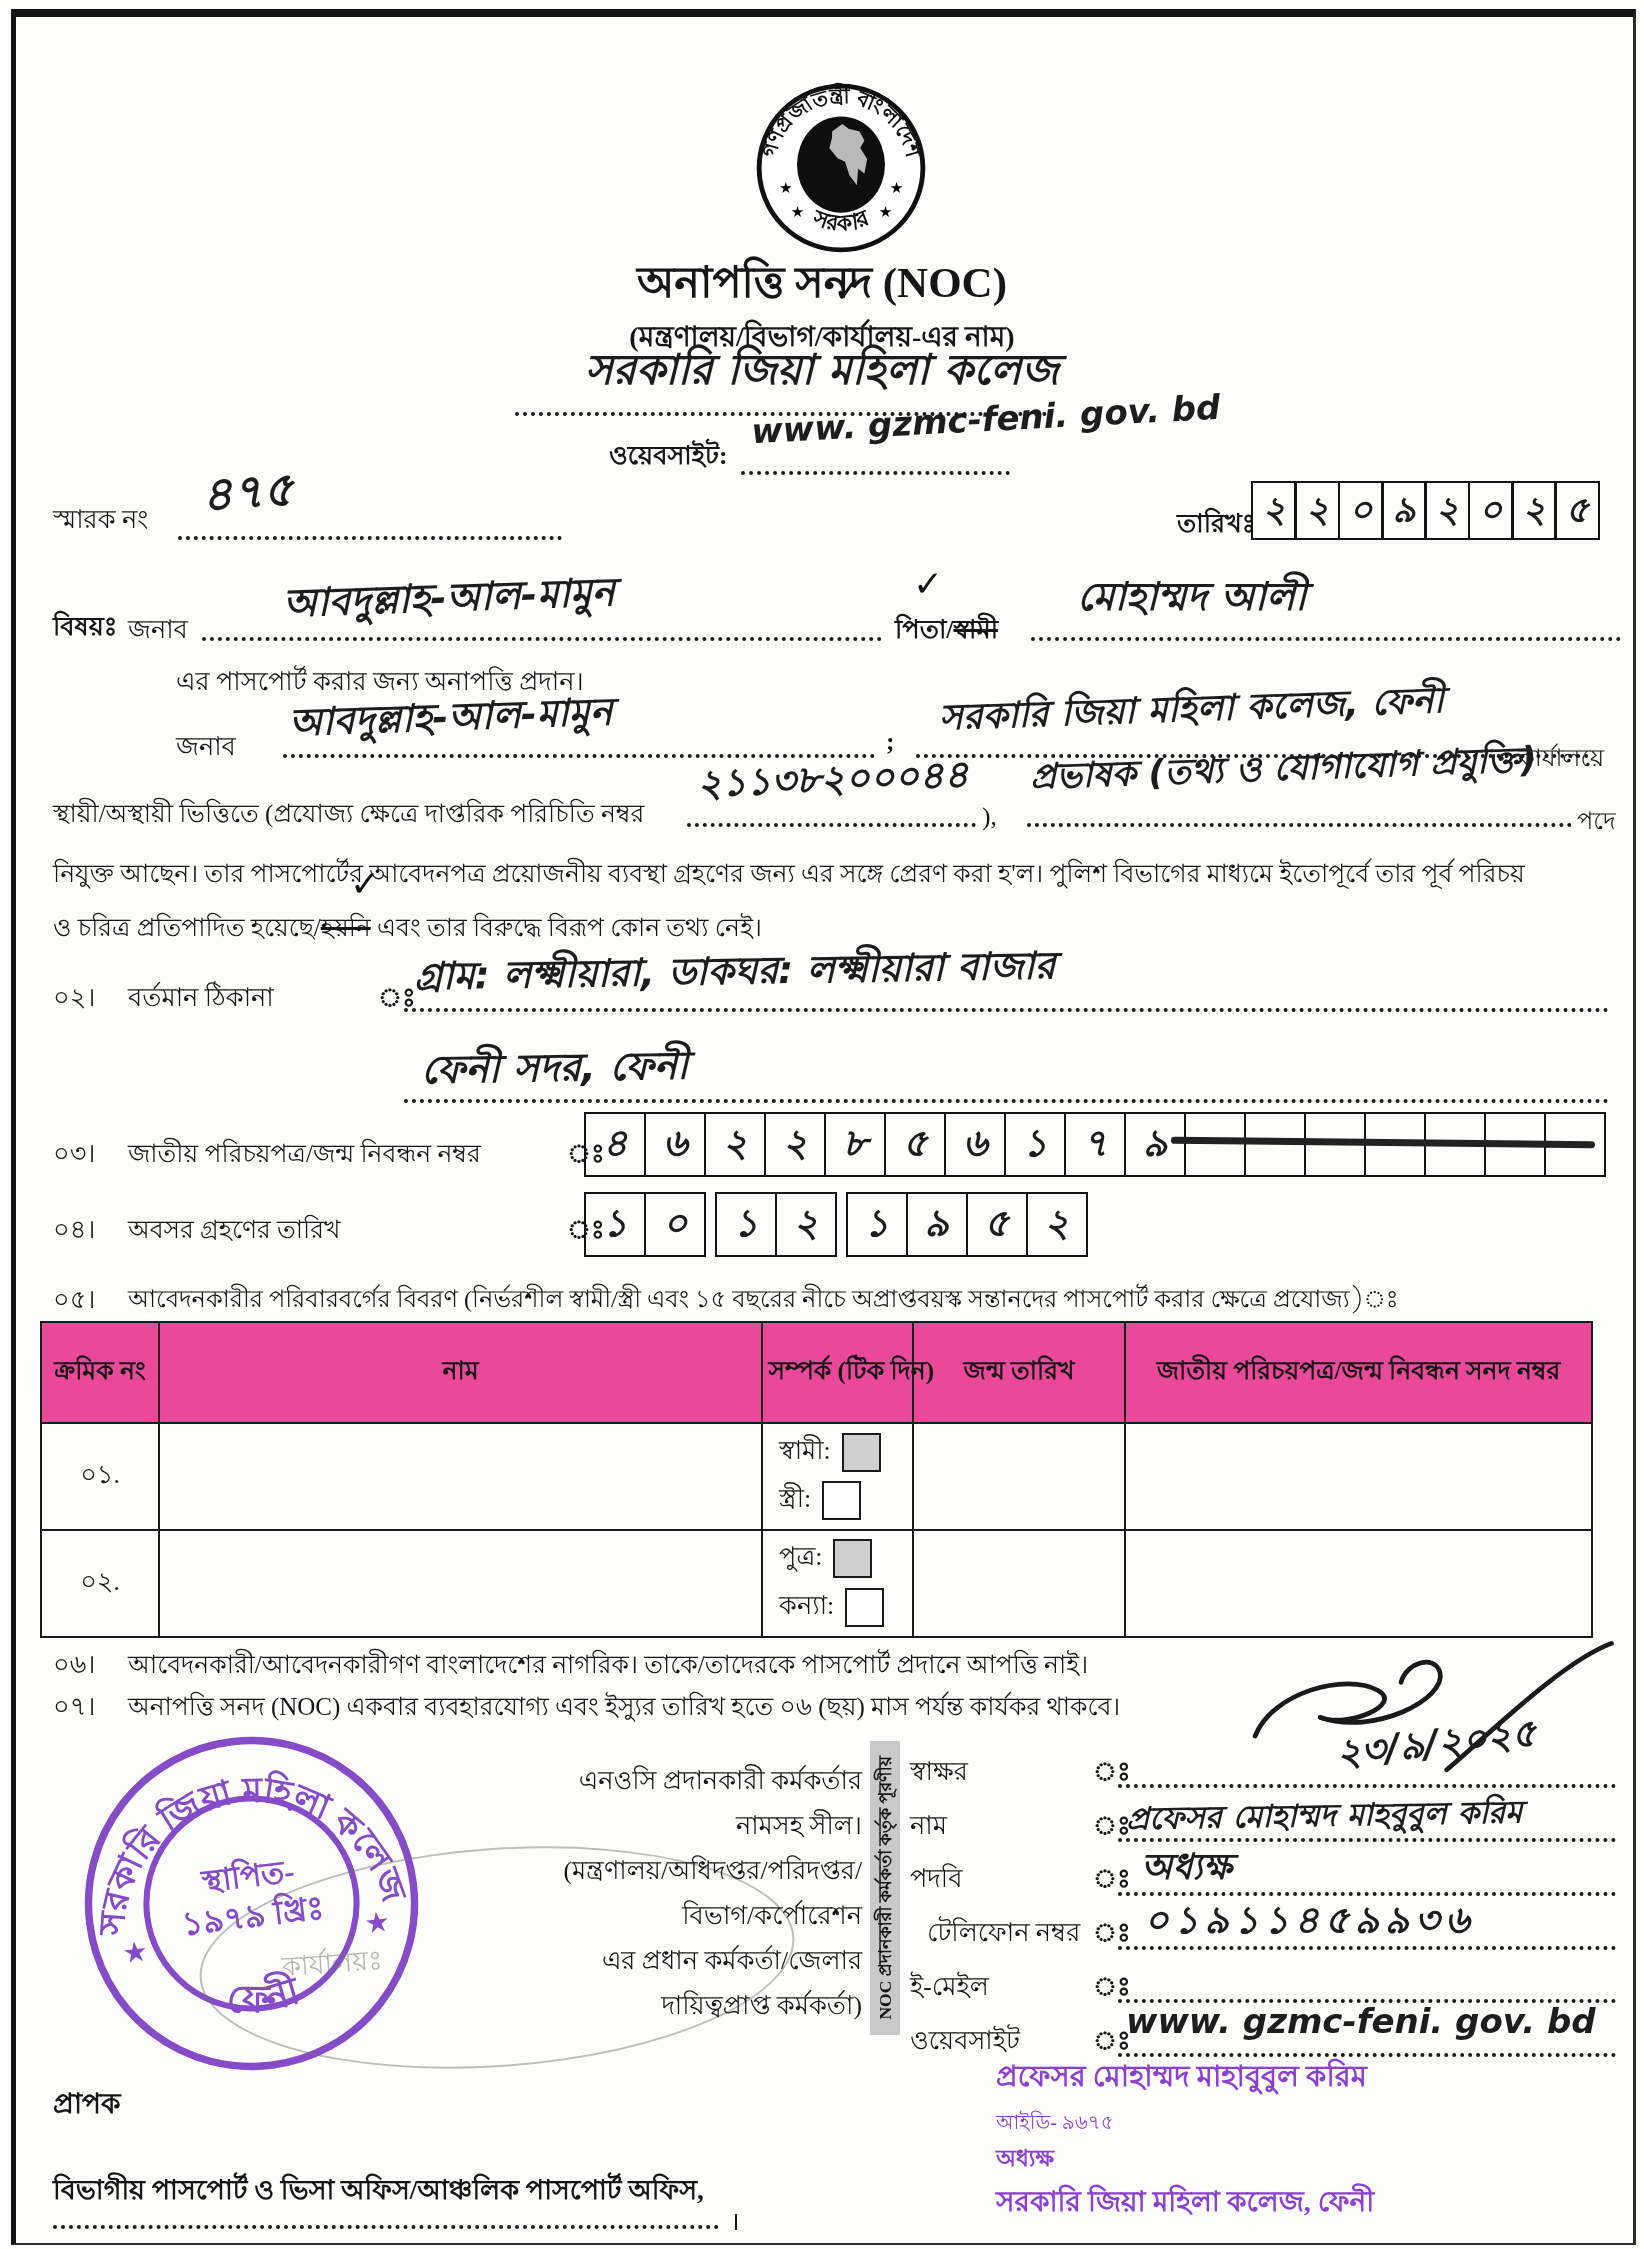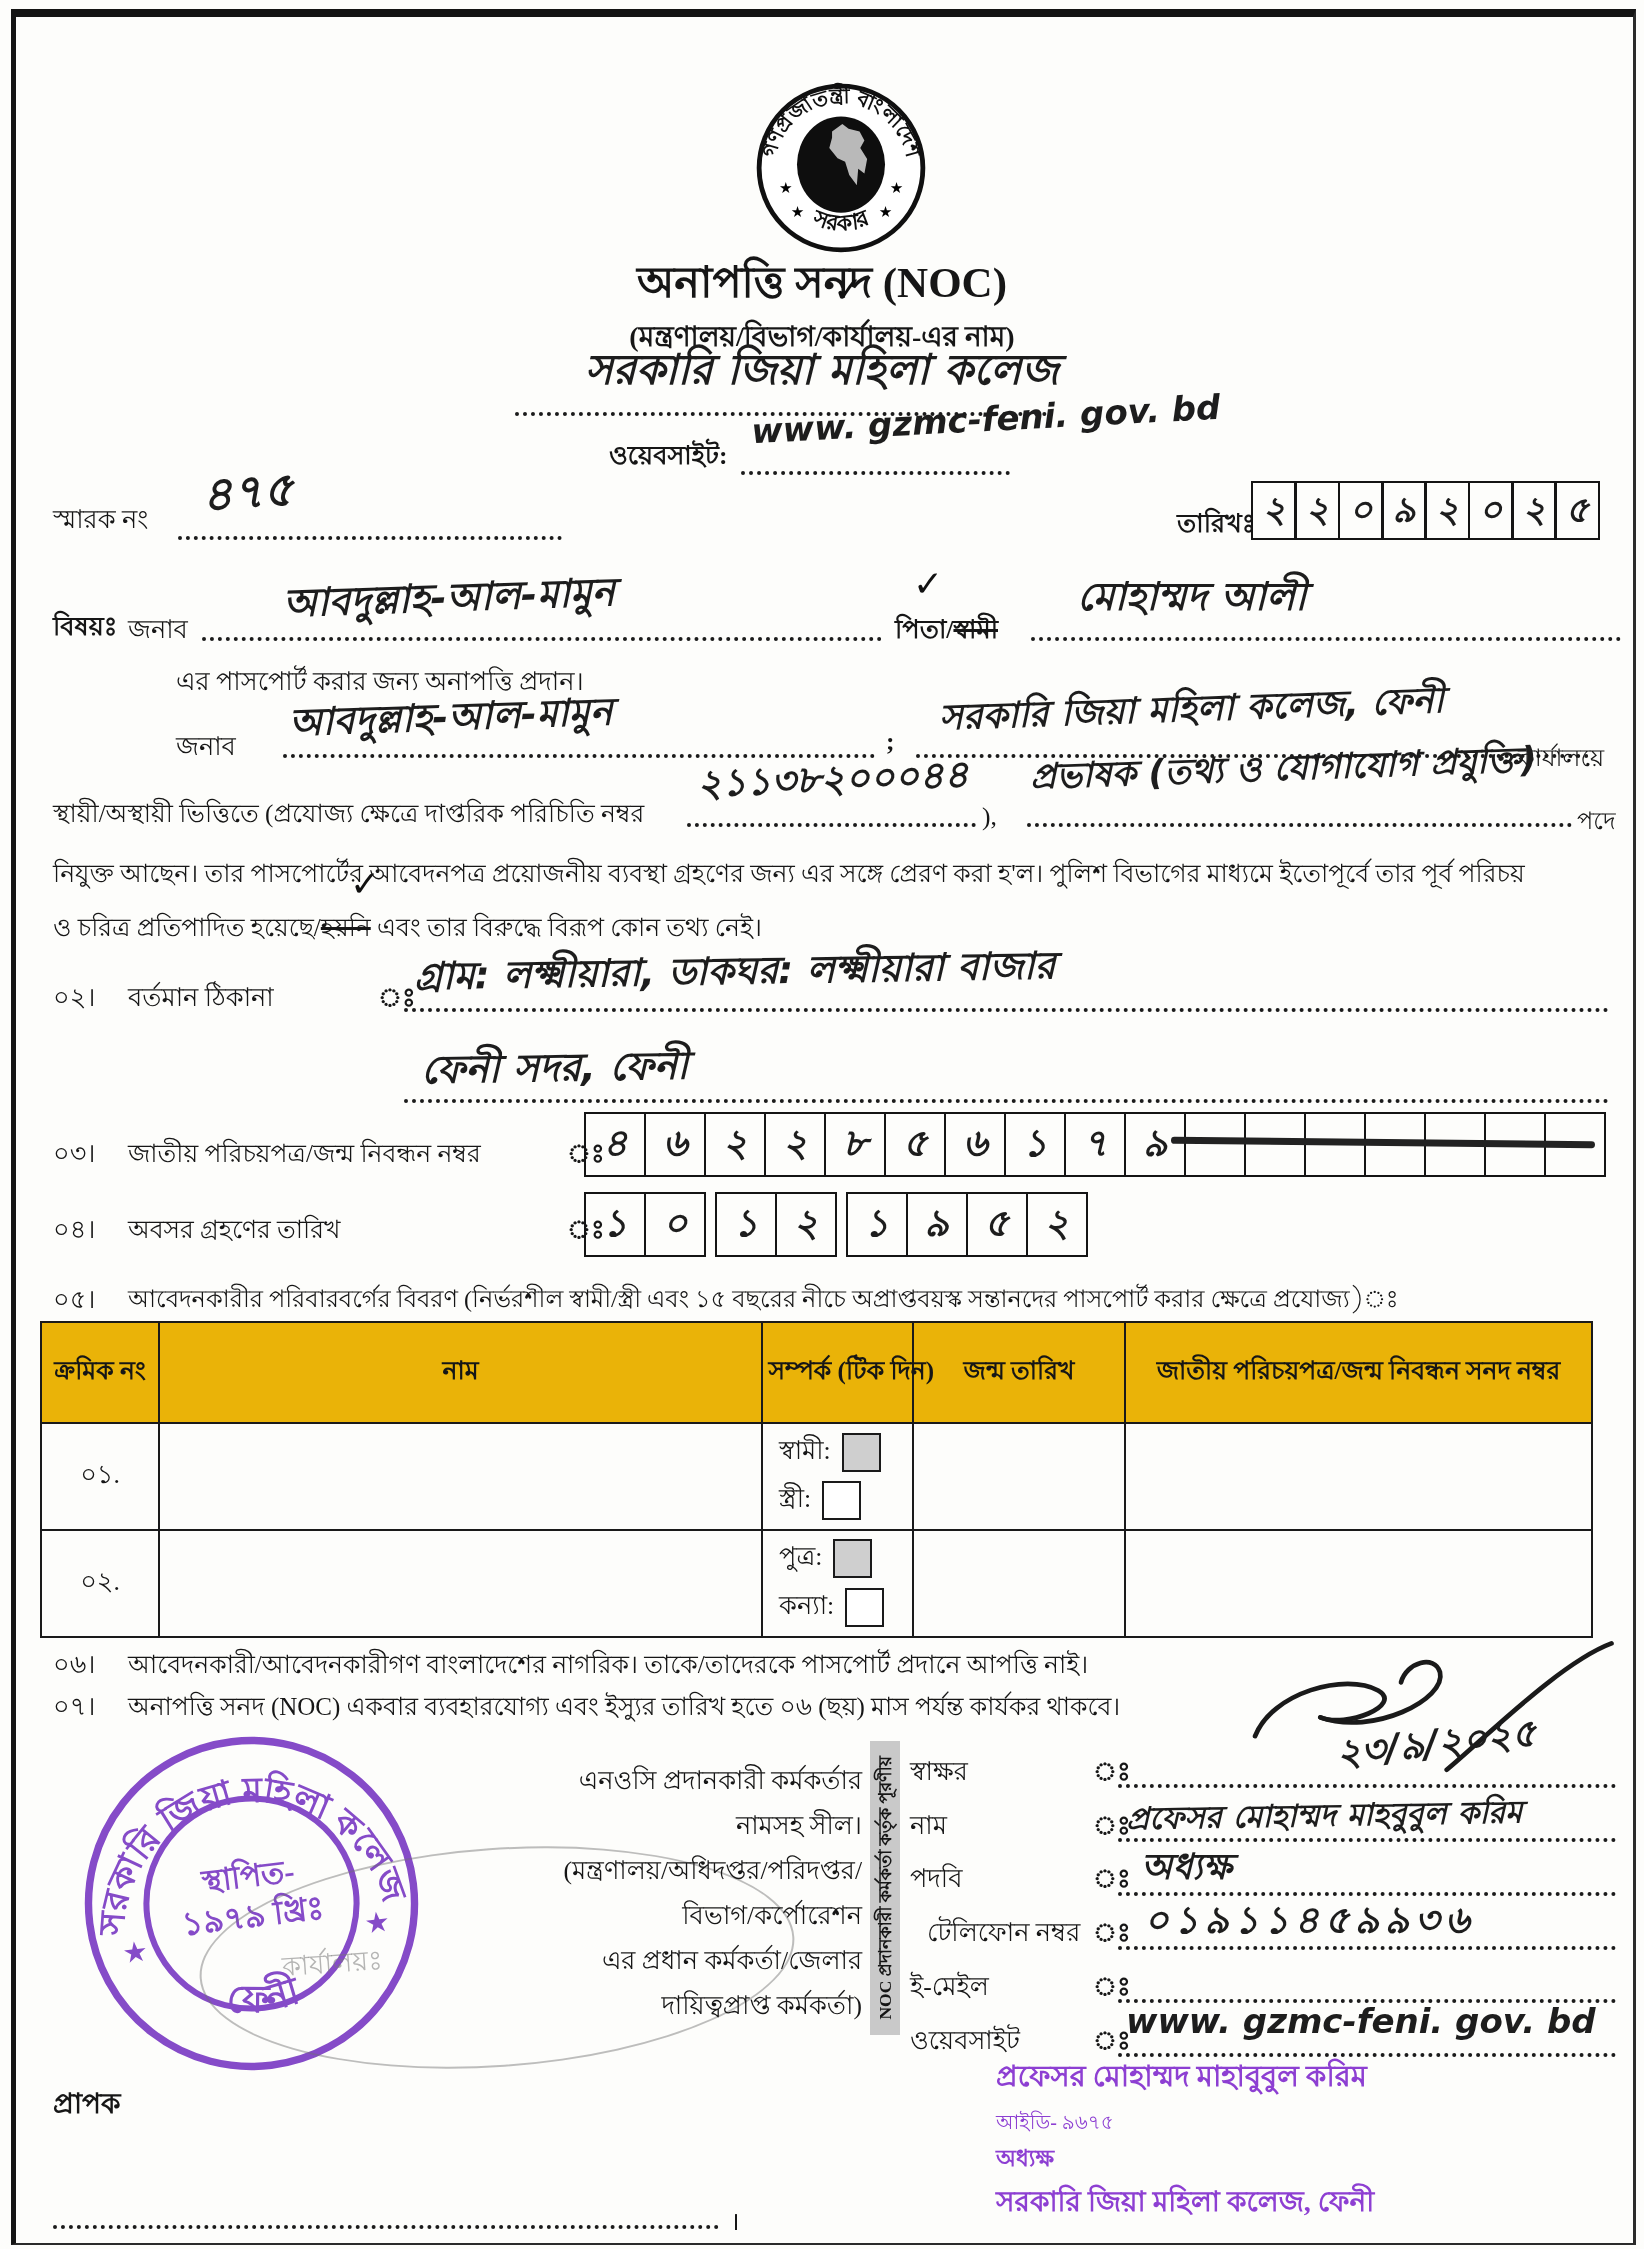--- a/index.html
+++ b/index.html
@@ -16,21 +16,21 @@
   .dot{height:0;border-bottom:4px dotted #1b1b1b;}
   .tick{font-family:"DejaVu Sans",sans-serif;font-weight:bold;font-size:36px;color:#111;}
   .dbox{display:inline-block;width:42px;height:55px;border:2.7px solid #141414;margin-right:-2.7px;
         text-align:center;font-size:36px;line-height:54px;vertical-align:top;}
   .nbox{display:inline-block;width:58px;height:61px;border:2px solid #141414;margin-right:-2px;
         text-align:center;font-size:38px;line-height:58px;vertical-align:top;}
   .grp{display:inline-block;margin-right:10.8px;}
   .strike{text-decoration:line-through;text-decoration-thickness:2.7px;}
   .tbl{border-collapse:collapse;table-layout:fixed;width:1551px;}
   .tbl th,.tbl td{border:2.7px solid #1a1a1a;vertical-align:middle;}
-  .tbl th{background:#eab308;font-size:25px;font-weight:bold;text-align:center;padding:5.4px;}
+  .tbl th{background:#ec4899;font-size:25px;font-weight:bold;text-align:center;padding:5.4px;}
   .tbl td{font-size:25.6px;padding:4px 6.7px;}
   .tbl .hdr-row{height:101px;}
   .tbl .data-row{height:98px;}
   .cb{display:inline-block;width:35px;height:35px;border:2px solid #1a1a1a;background:#fff;}
   .cb.shaded{background:#cfcfcf;}
   .rel-line{display:flex;align-items:center;gap:10.8px;padding:2.7px 0 2.7px 9.4px;}
   .strip{position:absolute;left:870px;top:1741px;width:30px;height:294px;background:#c9c9c9;
          display:flex;align-items:center;justify-content:center;}
   .strip span{writing-mode:vertical-rl;transform:rotate(180deg);font-size:17.5px;font-weight:bold;
          font-family:"Liberation Serif",serif;white-space:nowrap;}
@@ -266,16 +266,17 @@
   <div class="abs hw" style="left:1126px;top:2001px;font-size:34px">www. gzmc-feni. gov. bd</div>
 
   <div class="abs purple" style="left:996px;top:2053px;width:633px;text-align:left">
     <div style="font-size:29px;font-weight:bold">প্রফেসর মোহাম্মদ মাহাবুবুল করিম</div>
     <div style="font-size:20px;font-weight:normal;margin-top:5px">আইডি- ৯৬৭৫</div>
     <div style="font-size:23px;font-weight:bold">অধ্যক্ষ</div>
     <div style="font-size:28px;font-weight:bold;margin-top:1.3px">সরকারি জিয়া মহিলা কলেজ, ফেনী</div>
   </div>
 
   <div class="abs printed bold" style="left:53px;top:2082px;font-size:28px">প্রাপক</div>
+  <div class="abs printed bold" style="left:53px;top:2169px;font-size:27px">বিভাগীয় পাসপোর্ট ও ভিসা অফিস/আঞ্চলিক পাসপোর্ট অফিস,</div>
   <div class="abs dot" style="left:53px;width:666px;top:2225px"></div>
   <div class="abs printed" style="left:730px;top:2203px">।</div>
 </div>
 
 
 </body></html>

